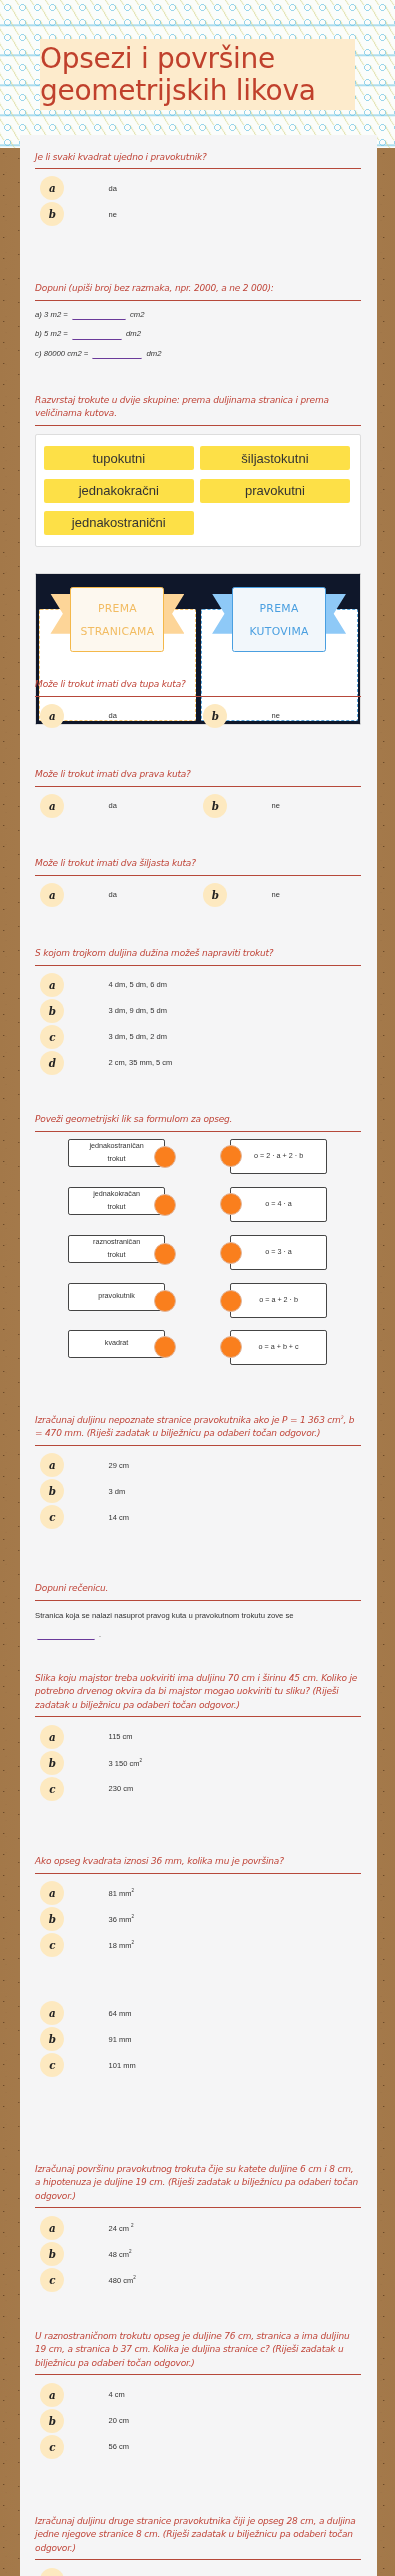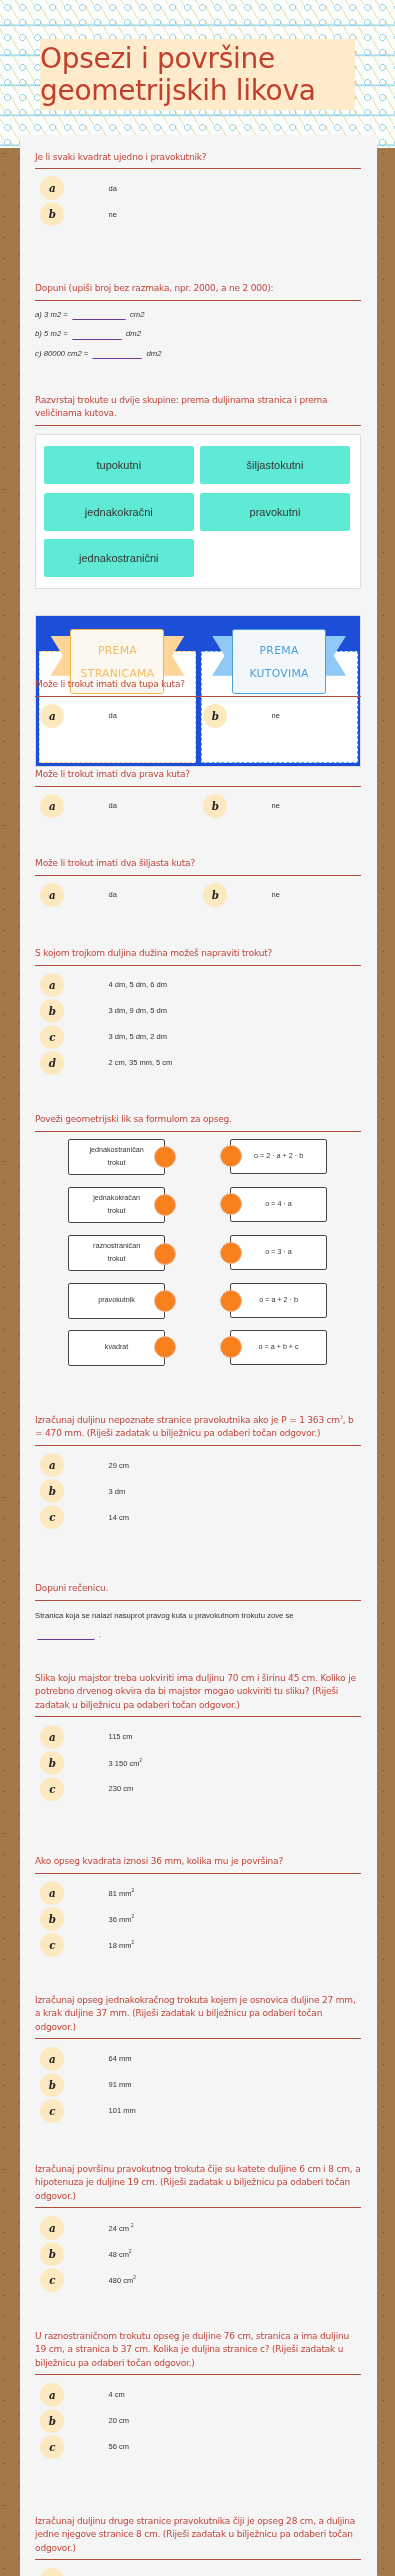--- a/index.html
+++ b/index.html
@@ -38,21 +38,21 @@
     font-weight: normal;
   }
   .card {
     position: absolute; left: 19.6px; top: 135px; width: 357px; height: 2562px;
     background: #f5f5f6;
   }
   .q { position: absolute; left: 15.5px; width: 326px; }
   .q-title {
     color: #c0463a; font-family: "DejaVu Sans", sans-serif;
     font-size: 9px; line-height: 13.4px; padding-bottom: 4.1px;
-    border-bottom: 0.8px solid #b6483a; letter-spacing: -0.2px;
+    border-bottom: 0.8px solid #b6483a; letter-spacing: -0.2px; font-style: italic;
   }
   .opts { margin-top: 6.2px; }
   .opt { display: flex; align-items: center; height: 26px; }
   .opts.two-col { display: flex; }
   .opts.two-col .opt { width: 163px; }
   .badge {
     width: 24px; height: 24px; border-radius: 50%; background: #fde9c0;
     margin-left: 5.2px; margin-right: 10.3px; display: flex; align-items: center; justify-content: center;
     font-family: "DejaVu Serif", serif; font-style: italic; font-weight: bold; font-size: 10.3px; color: #222;
   }
@@ -61,25 +61,25 @@
 
   .fill-row { font-size: 7.7px; color: #333; height: 19.6px; display: flex; align-items: center; font-style: italic; }
   .blank { display: inline-block; width: 54px; height: 11.3px; border-bottom: 0.8px solid #6a3a9a; margin: 0 4.1px; border-radius: 0 0 1.5px 1.5px; }
   .blank.s { width: 50px; }
 
   .drag-pool {
     margin-top: 8.2px; background: #fff; border: 0.5px solid #ddd; border-radius: 2.1px;
     padding: 11.3px 7.7px 3.1px 7.7px; display: grid; grid-template-columns: 150px 150px; gap: 0 6.2px;
   }
   .drag-item {
-    height: 38px; background: #5eead4; border-radius: 2.1px; margin-bottom: 8.2px;
-    display: flex; align-items: center; justify-content: center; font-size: 11px; color: #333;
+    height: 24px; background: #fde047; border-radius: 2.1px; margin-bottom: 8.2px;
+    display: flex; align-items: center; justify-content: center; font-size: 13px; color: #333;
   }
   .drop-area {
-    margin-top: 26px; height: 152px; border: 0.5px solid #ddd; border-radius: 1.5px; position: relative; background: #1d4ed8;
+    margin-top: 26px; height: 152px; border: 0.5px solid #ddd; border-radius: 1.5px; position: relative; background: #0f172a;
   }
   .drop-zone {
     position: absolute; top: 35px; width: 157px; height: 112px; background: #fff; border-radius: 1.5px;
   }
   .drop-zone.o { left: 3.1px; border: 1px dashed #f6c56d; }
   .drop-zone.b { left: 165px; border: 1px dashed #5aa7dd; }
   .ribbon { position: absolute; top: 13.4px; width: 134px; height: 65px; }
   .ribbon .tail { position: absolute; top: 6.2px; width: 31px; height: 40px; }
   .ribbon .tail.l { left: 0; clip-path: polygon(0 0, 100% 0, 100% 100%, 0 100%, 40% 50%); }
   .ribbon .tail.r { right: 0; clip-path: polygon(0 0, 100% 0, 60% 50%, 100% 100%, 0 100%); }
@@ -88,21 +88,21 @@
     display: flex; align-items: center; justify-content: center; text-align: center;
     font-family: "DejaVu Sans", sans-serif; font-size: 10.8px; line-height: 23px; letter-spacing: 0.3px;
   }
   .ribbon.o { left: 14.4px; } .ribbon.o .tail { background: #fdd598; }
   .ribbon.o .plate { background: #fdf8ef; border: 1px solid #f4b84a; color: #f2bc62; }
   .ribbon.b { left: 176px; } .ribbon.b .tail { background: #8ec9f7; }
   .ribbon.b .plate { background: #f2f7fb; border: 1px solid #4a9fe0; color: #4a9fe0; }
 
   .match { position: relative; height: 355px; margin-top: 4.1px; }
   .m-box {
-    position: absolute; width: 97px; height: 36px; background: #fff; border: 0.8px solid #444; border-radius: 2.1px;
+    position: absolute; width: 97px; height: 28px; background: #fff; border: 0.8px solid #444; border-radius: 2.1px;
     display: flex; align-items: center; justify-content: center; text-align: center; font-size: 7.2px; line-height: 12.4px; color: #333;
   }
   .m-box.l { left: 33px; } .m-box.r { left: 195px; height: 35px; text-align: right; }
   .m-dot {
     position: absolute; width: 22px; height: 22px; border-radius: 50%; background: #fa7f1d;
     border: 0.8px solid #e2b59a;
   }
   .sentence { font-size: 7.7px; color: #333; margin-top: 9.3px; line-height: 12.4px; }
 </style>
 </head>
@@ -348,21 +348,20 @@
           <span class="opt-label"><span>36 mm</span><sup>2</sup></span>
         </div>
       <div class="opt">
           <span class="badge">c</span>
           <span class="opt-label"><span>18 mm</span><sup>2</sup></span>
         </div>
     </div>
   </div>
 
   <div class="q" style="top:1859px">
-    <div class="q-title">Izračunaj opseg jednakokračnog trokuta kojem je osnovica duljine 27 mm, a krak duljine 37 mm. (Riješi zadatak u bilježnicu pa odaberi točan odgovor.)</div>
     <div class="opts">
       <div class="opt">
           <span class="badge">a</span>
           <span class="opt-label">64 mm</span>
         </div>
       <div class="opt">
           <span class="badge">b</span>
           <span class="opt-label">91 mm</span>
         </div>
       <div class="opt">

